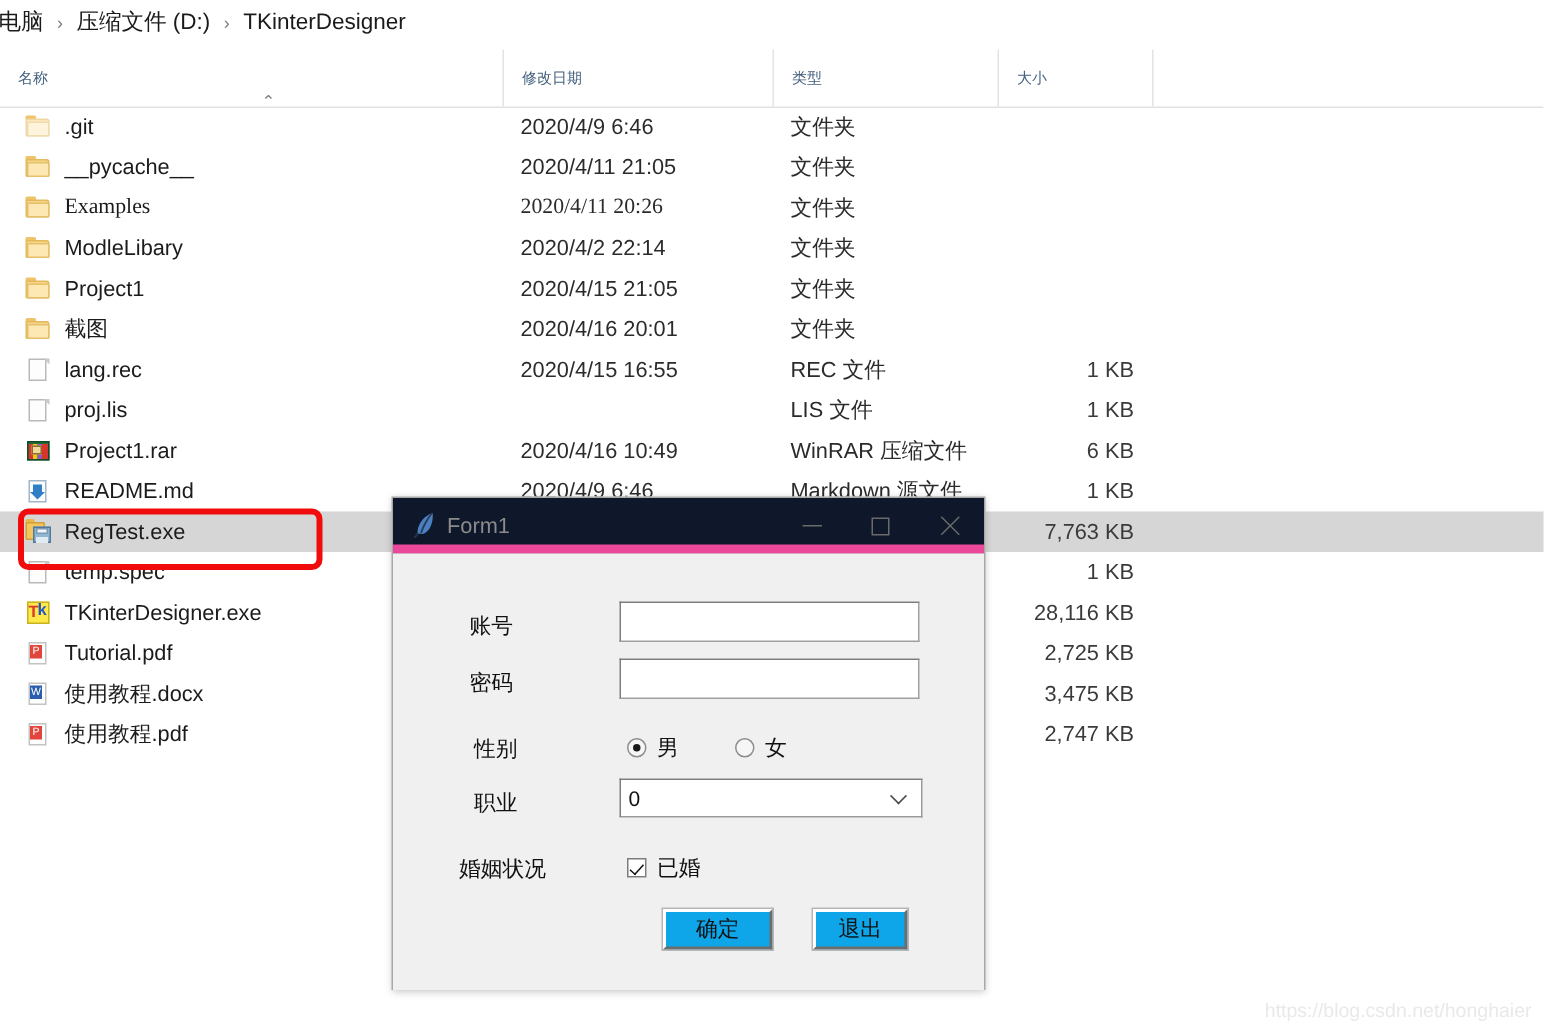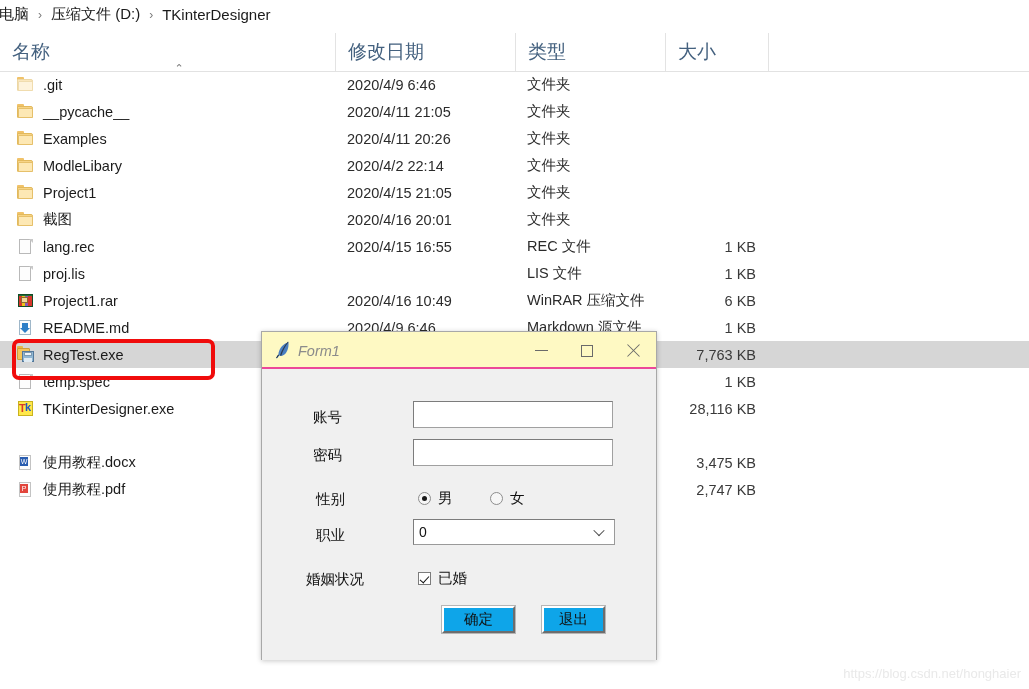--- a/index.html
+++ b/index.html
@@ -44,21 +44,21 @@
   .col-header {
     position: absolute;
     left: 0; top: 33px;
     width: 1029px; height: 38px;
     border-bottom: 1px solid #e2e2e2;
   }
   .col-header .hcell {
     position: absolute;
     top: 0; height: 38px;
     display: flex; align-items: center;
-    font-size: 19px;
+    font-size: 10px;
     color: #44617f;
     padding-left: 12px;
     box-sizing: border-box;
   }
   .col-header .hcell.sep { border-left: 1px solid #e3e3e3; }
   .sort-caret {
     position: absolute;
     left: 172px; top: 31px;
     width: 14px; height: 9px;
     color: #7b7b7b;
@@ -307,24 +307,23 @@
     width: 396px; height: 329px;
     background: #f0f0f0;
     border: 1px solid #a8a8a8;
     box-shadow: 0 1px 5px rgba(0,0,0,0.22);
     box-sizing: border-box;
   }
   .titlebar {
     position: absolute;
     left: 0; top: 0;
     width: 100%; height: 37px;
-    background: #fef9c3;
-    border-bottom: 2px solid #ec4899;
-    box-sizing: border-box;
-    font-style: italic;
+    background: #0f172a;
+    border-bottom: 6px solid #ec4899;
+    box-sizing: border-box;
   }
   .tk-feather {
     position: absolute;
     left: 12px; top: 9px;
     width: 18px; height: 19px;
   }
   .title-text {
     position: absolute;
     left: 36px; top: 0;
     height: 37px;
@@ -535,21 +534,21 @@
             <span class="f-tab"></span>
             <span class="f-back"></span>
             <span class="f-front"></span>
           </span>
           <span class="label">__pycache__</span>
         </div>
         <div class="cell date c-date">2020/4/11 21:05</div>
         <div class="cell type c-type">文件夹</div>
         <div class="cell size c-size"></div>
       </div>
-      <div class="row" style="top: 54px;">
+      <div class="row" style="top: 54px; font-family: Liberation Serif, serif;">
         <div class="cell name c-name">
           <span class="ic ic-folder">
             <span class="f-tab"></span>
             <span class="f-back"></span>
             <span class="f-front"></span>
           </span>
           <span class="label">Examples</span>
         </div>
         <div class="cell date c-date">2020/4/11 20:26</div>
         <div class="cell type c-type">文件夹</div>
@@ -679,20 +678,32 @@
           <span class="ic ic-tk">
             <span class="tk-box"></span>
             <span class="tk-t">T</span>
             <span class="tk-k">k</span>
           </span>
           <span class="label">TKinterDesigner.exe</span>
         </div>
         <div class="cell date c-date"></div>
         <div class="cell type c-type"></div>
         <div class="cell size c-size">28,116 KB</div>
+      </div>
+      <div class="row" style="top: 351px;">
+        <div class="cell name c-name">
+          <span class="ic ic-pdf">
+            <span class="p-page"></span>
+            <span class="p-badge">P</span>
+          </span>
+          <span class="label">Tutorial.pdf</span>
+        </div>
+        <div class="cell date c-date"></div>
+        <div class="cell type c-type"></div>
+        <div class="cell size c-size">2,725 KB</div>
       </div>
       <div class="row" style="top: 378px;">
         <div class="cell name c-name">
           <span class="ic ic-docx">
             <span class="w-page"></span>
             <span class="w-badge">W</span>
           </span>
           <span class="label">使用教程.docx</span>
         </div>
         <div class="cell date c-date"></div>

